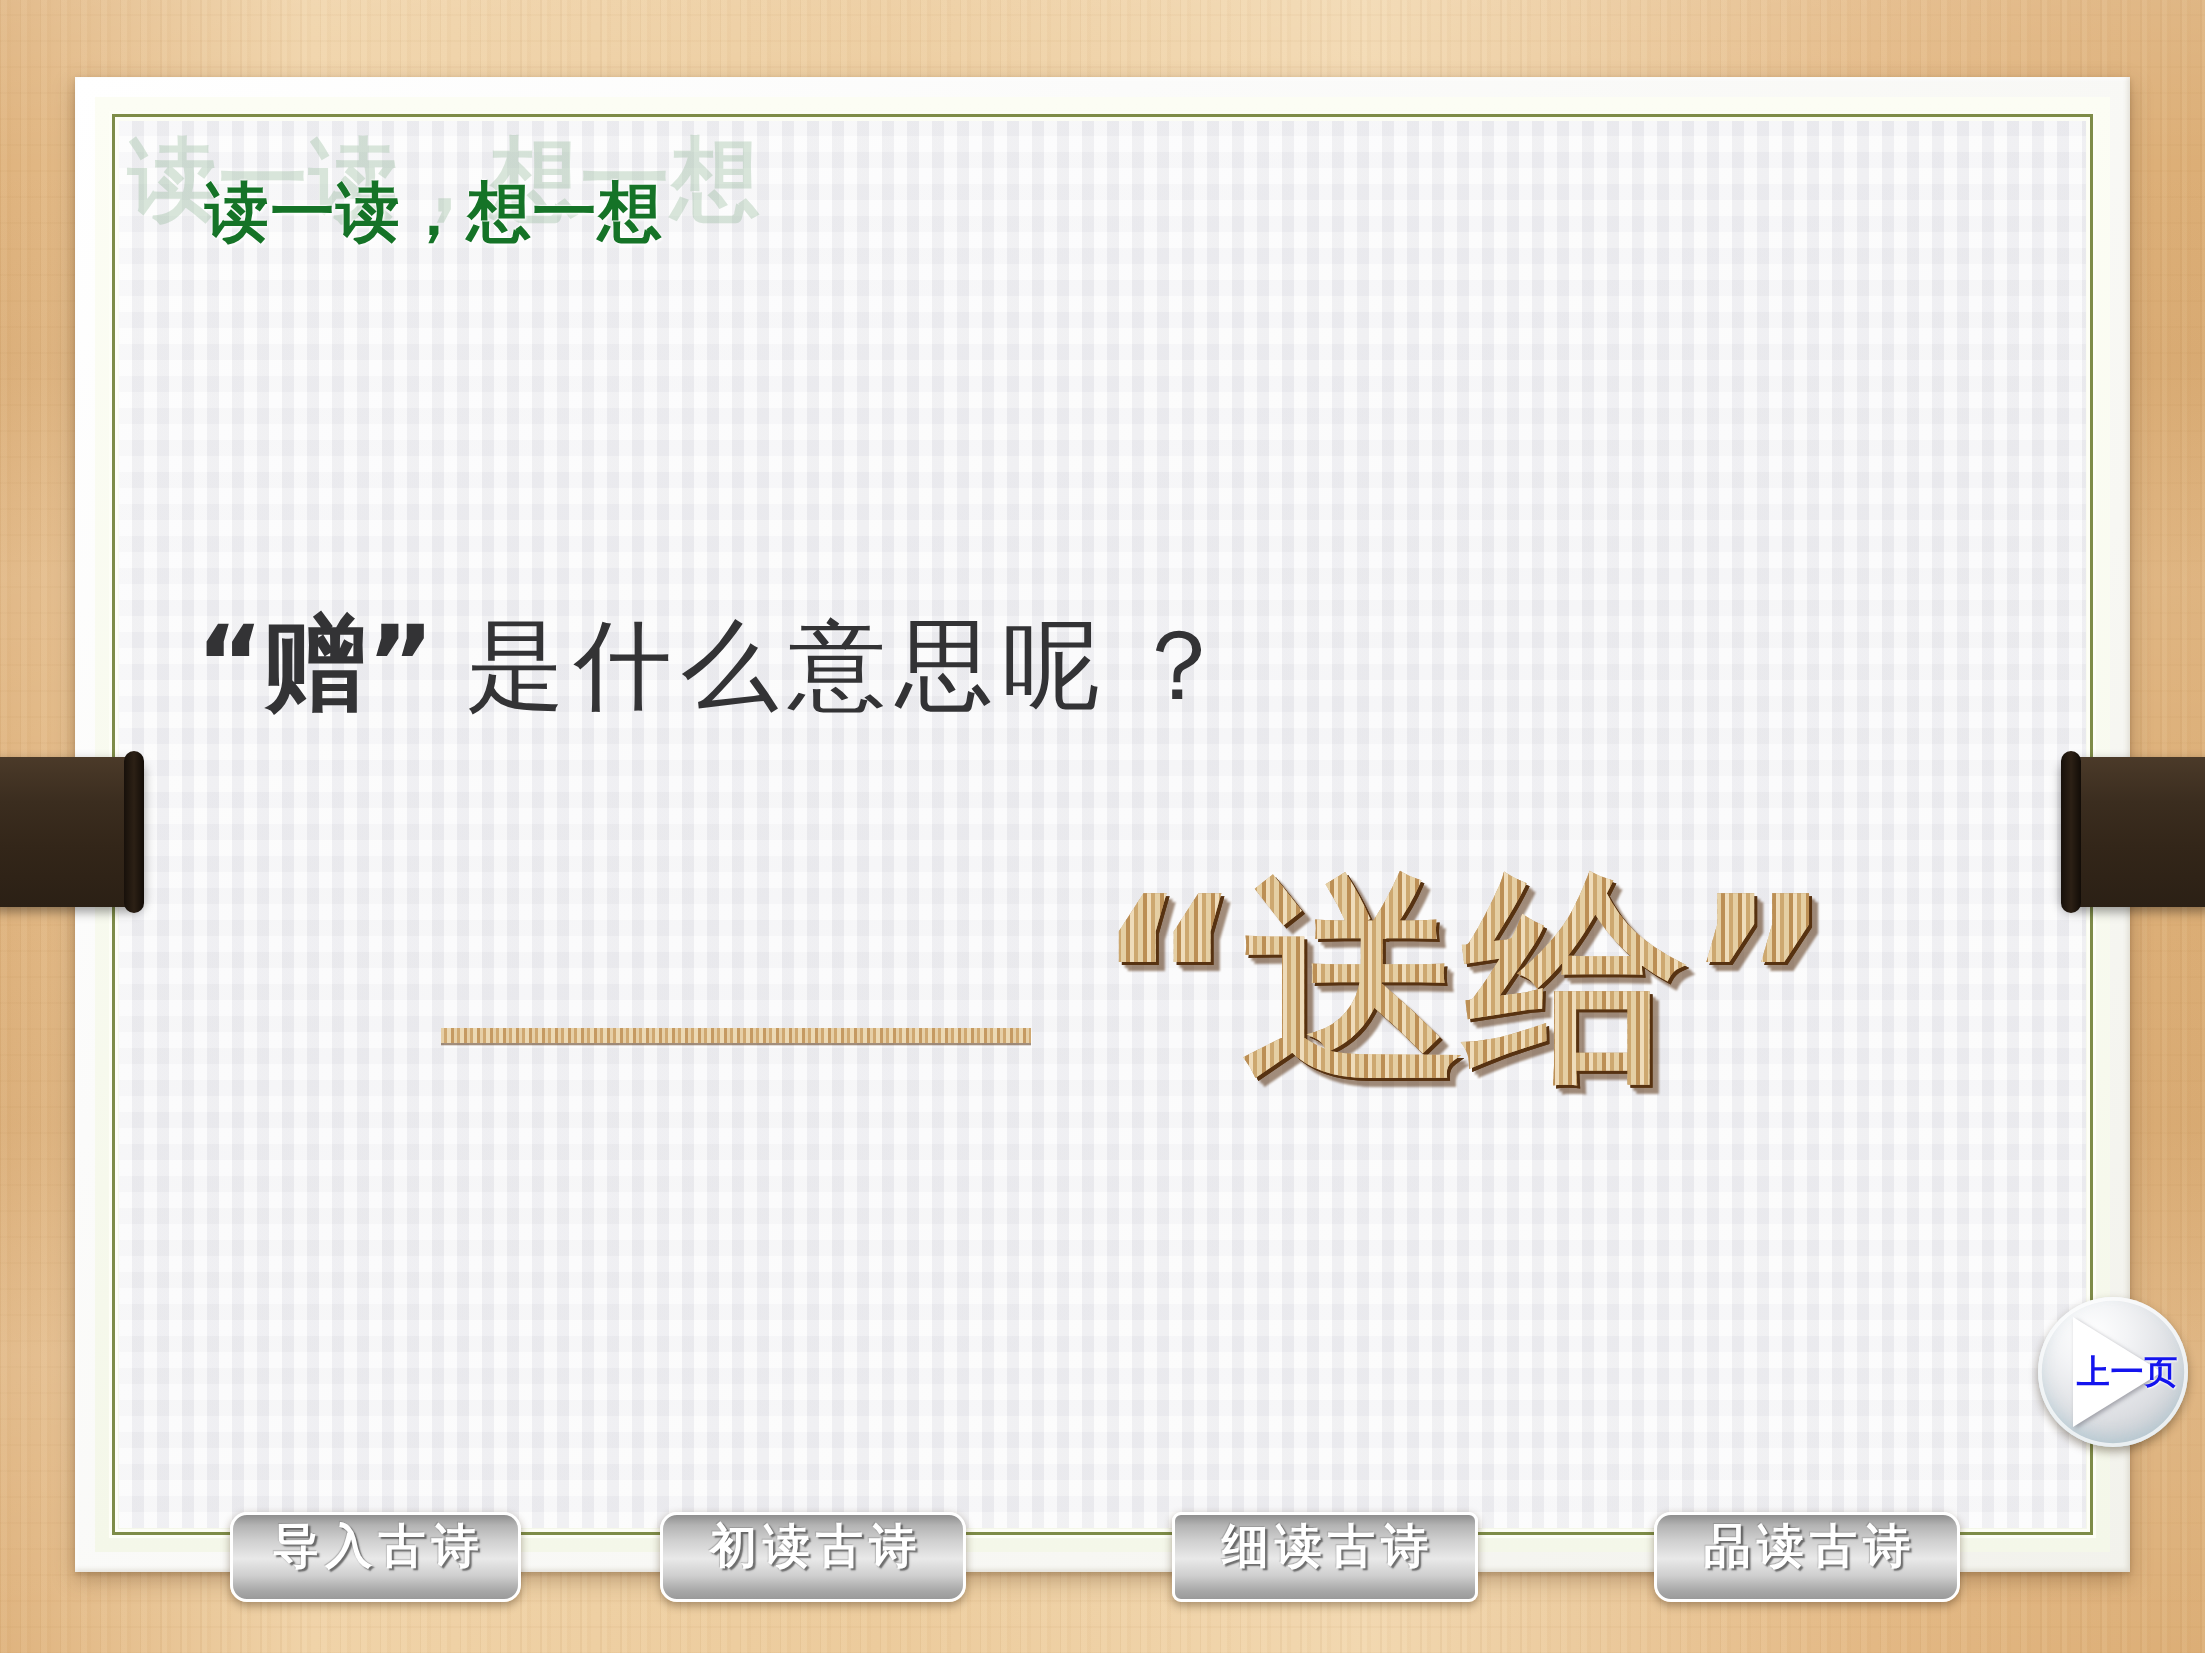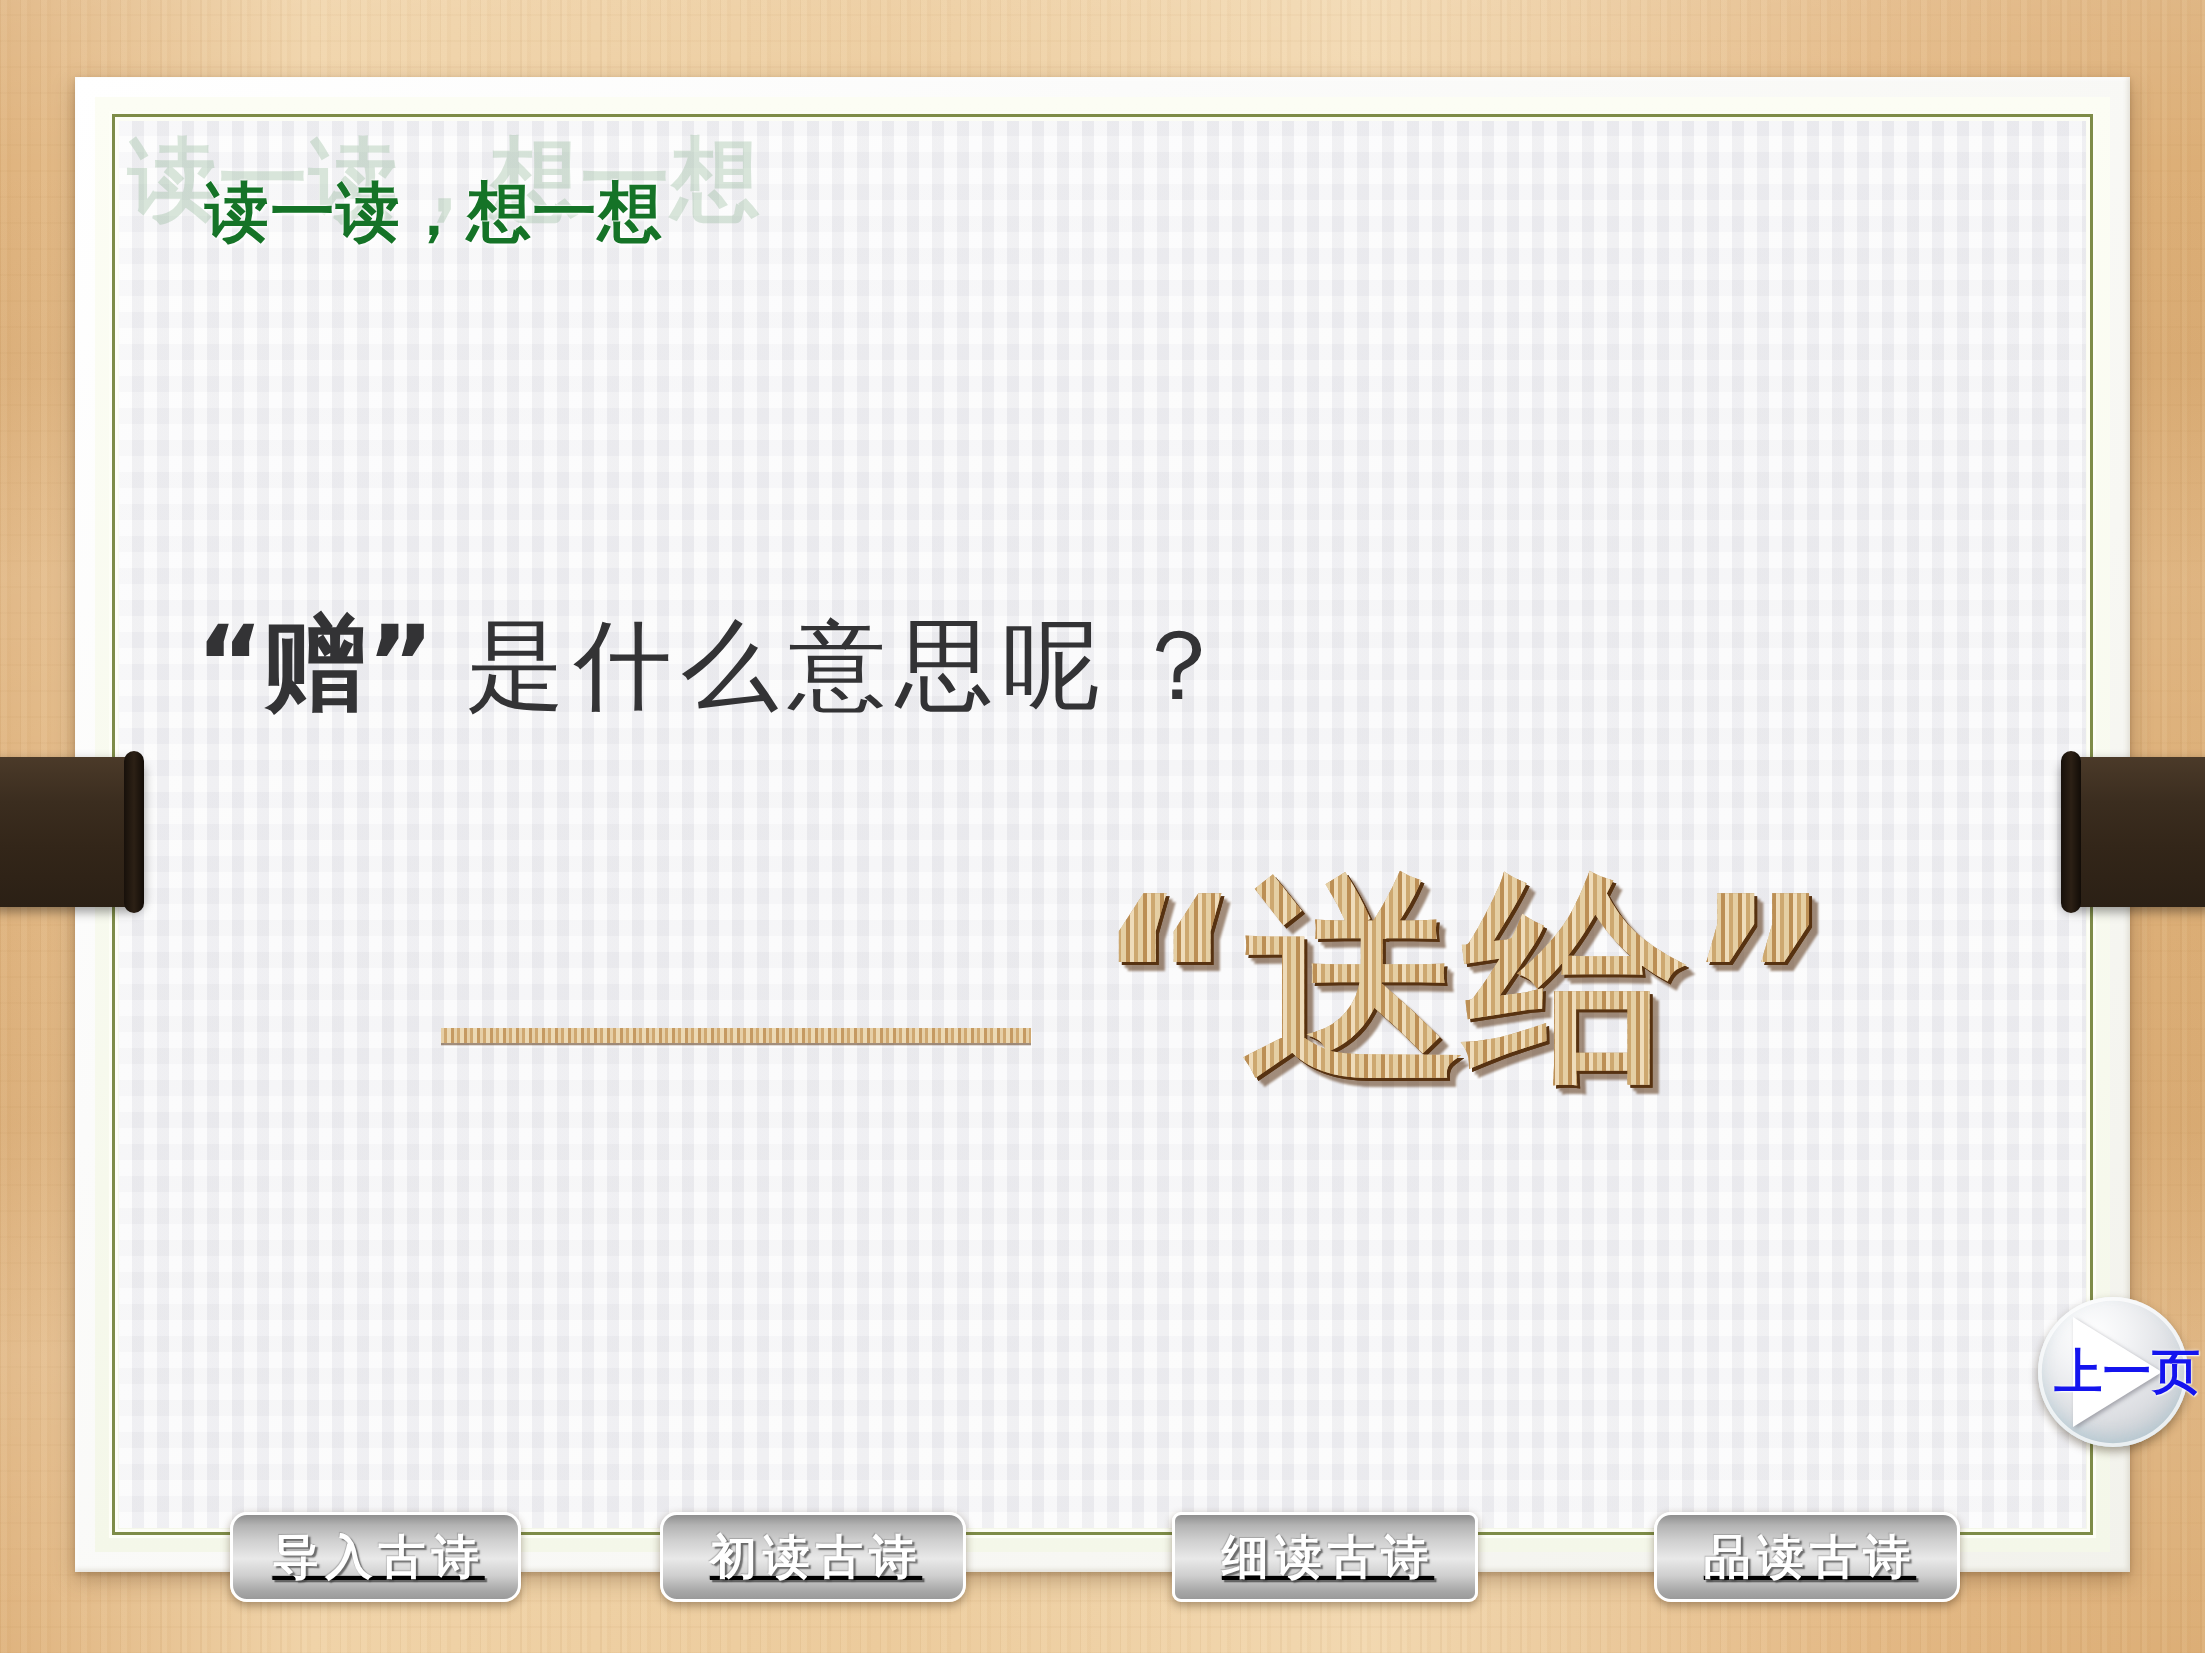--- a/index.html
+++ b/index.html
@@ -247,24 +247,22 @@
     position: absolute;
     top: 0;
     height: 90px;
     border-radius: 17px;
     background: linear-gradient(180deg,
       #8e8e8e 0%, #b3b3b3 12%, #cfcfcf 30%,
       #e9e9e9 52%, #cfcfcf 72%, #a8a8a8 90%, #9a9a9a 100%);
     border: 3.1px solid #ffffff;
     box-shadow: 0 3.8px 8.4px rgba(60,40,15,0.38);
     display: flex;
-    align-items: center;
     justify-content: center;
     box-sizing: border-box;
-    text-decoration: underline;
   }
   .chip span {
     font-family: "DejaVu Serif", serif;
     font-weight: 700;
     font-size: 47px;
     letter-spacing: 6.1px;
     color: #ffffff;
     text-shadow:
       2.3px 2.3px 1.5px rgba(70,70,70,0.75),
       -0.8px -0.8px 0.8px rgba(120,120,120,0.45);
@@ -303,21 +301,21 @@
     border-top: 55px solid transparent;
     border-bottom: 55px solid transparent;
     border-left: 89px solid #ffffff;
     filter: drop-shadow(2.3px 2.3px 2.3px rgba(110,110,120,0.55));
   }
   .pagenav .lbl {
     position: relative;
     z-index: 2;
     font-family: Liberation Sans, sans-serif;
     font-weight: 700;
-    font-size: 48px;
+    font-size: 33px;
     letter-spacing: 0.8px;
     color: #1414ee;
     text-shadow: 0 0 3.1px rgba(255,255,255,0.85), 0.8px 0.8px 1.5px rgba(255,255,255,0.9);
     white-space: nowrap;
     transform: translateX(-1.5px);
     margin-left: 32px;
   }
 </style>
 </head>
 <body>

